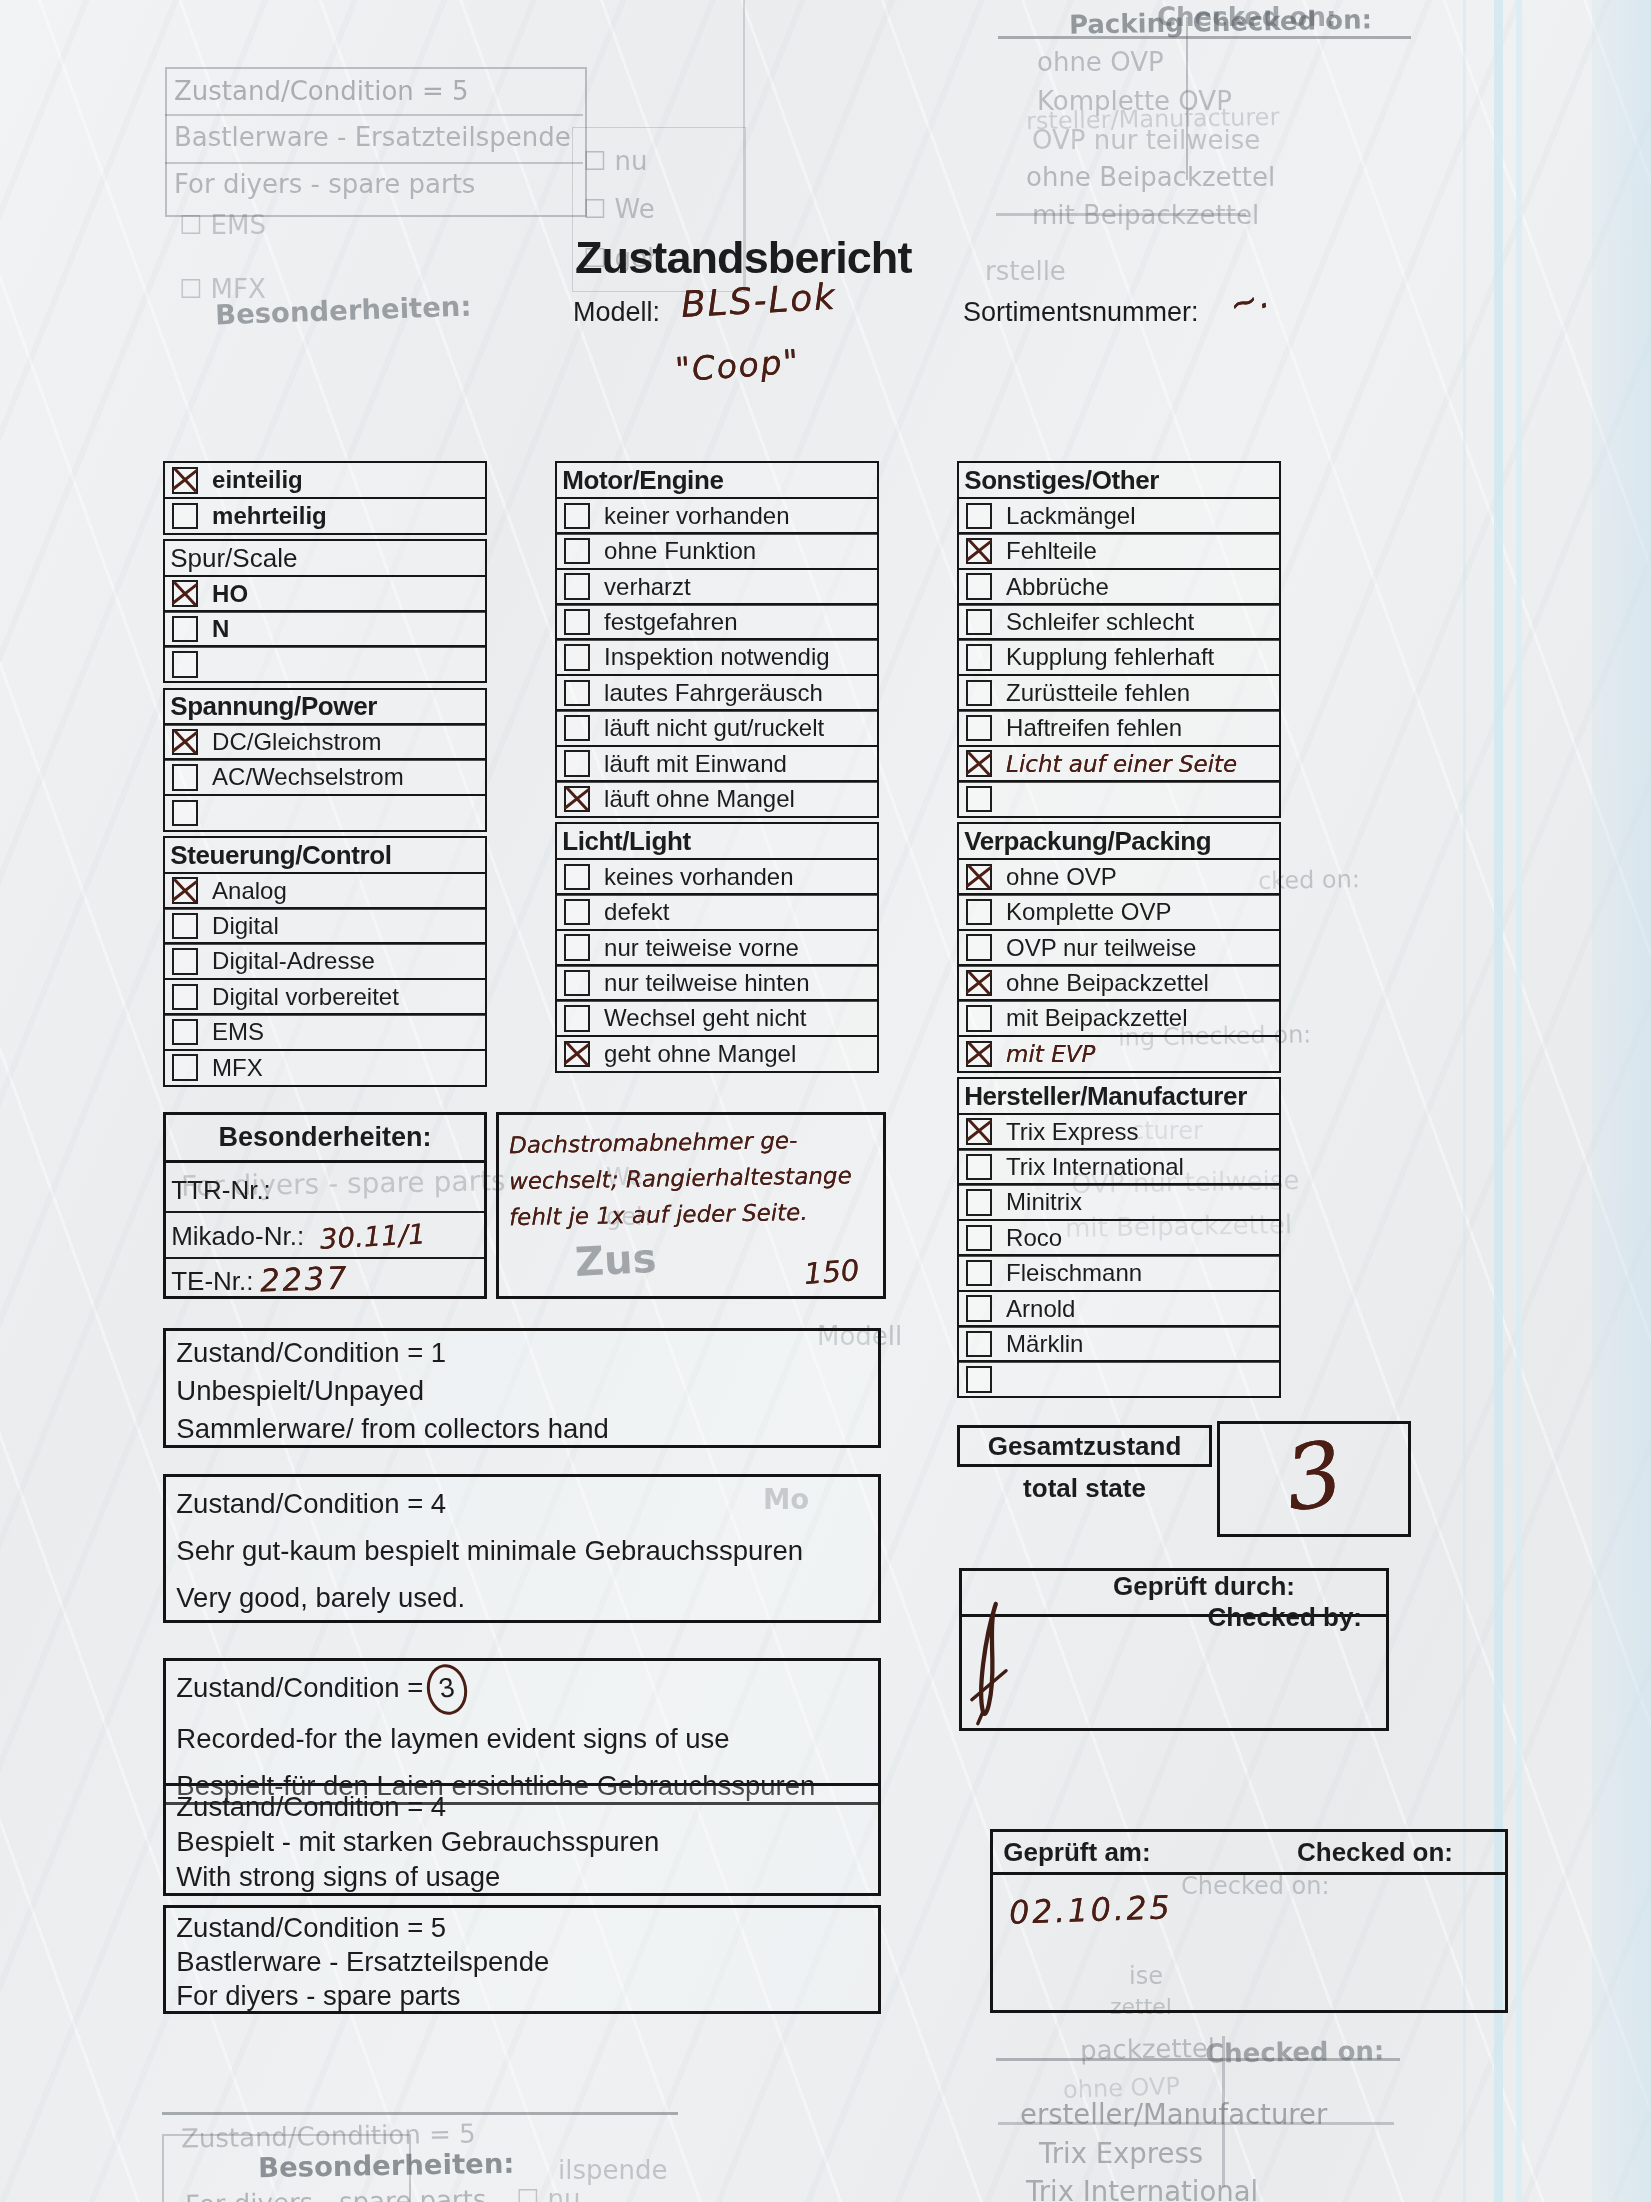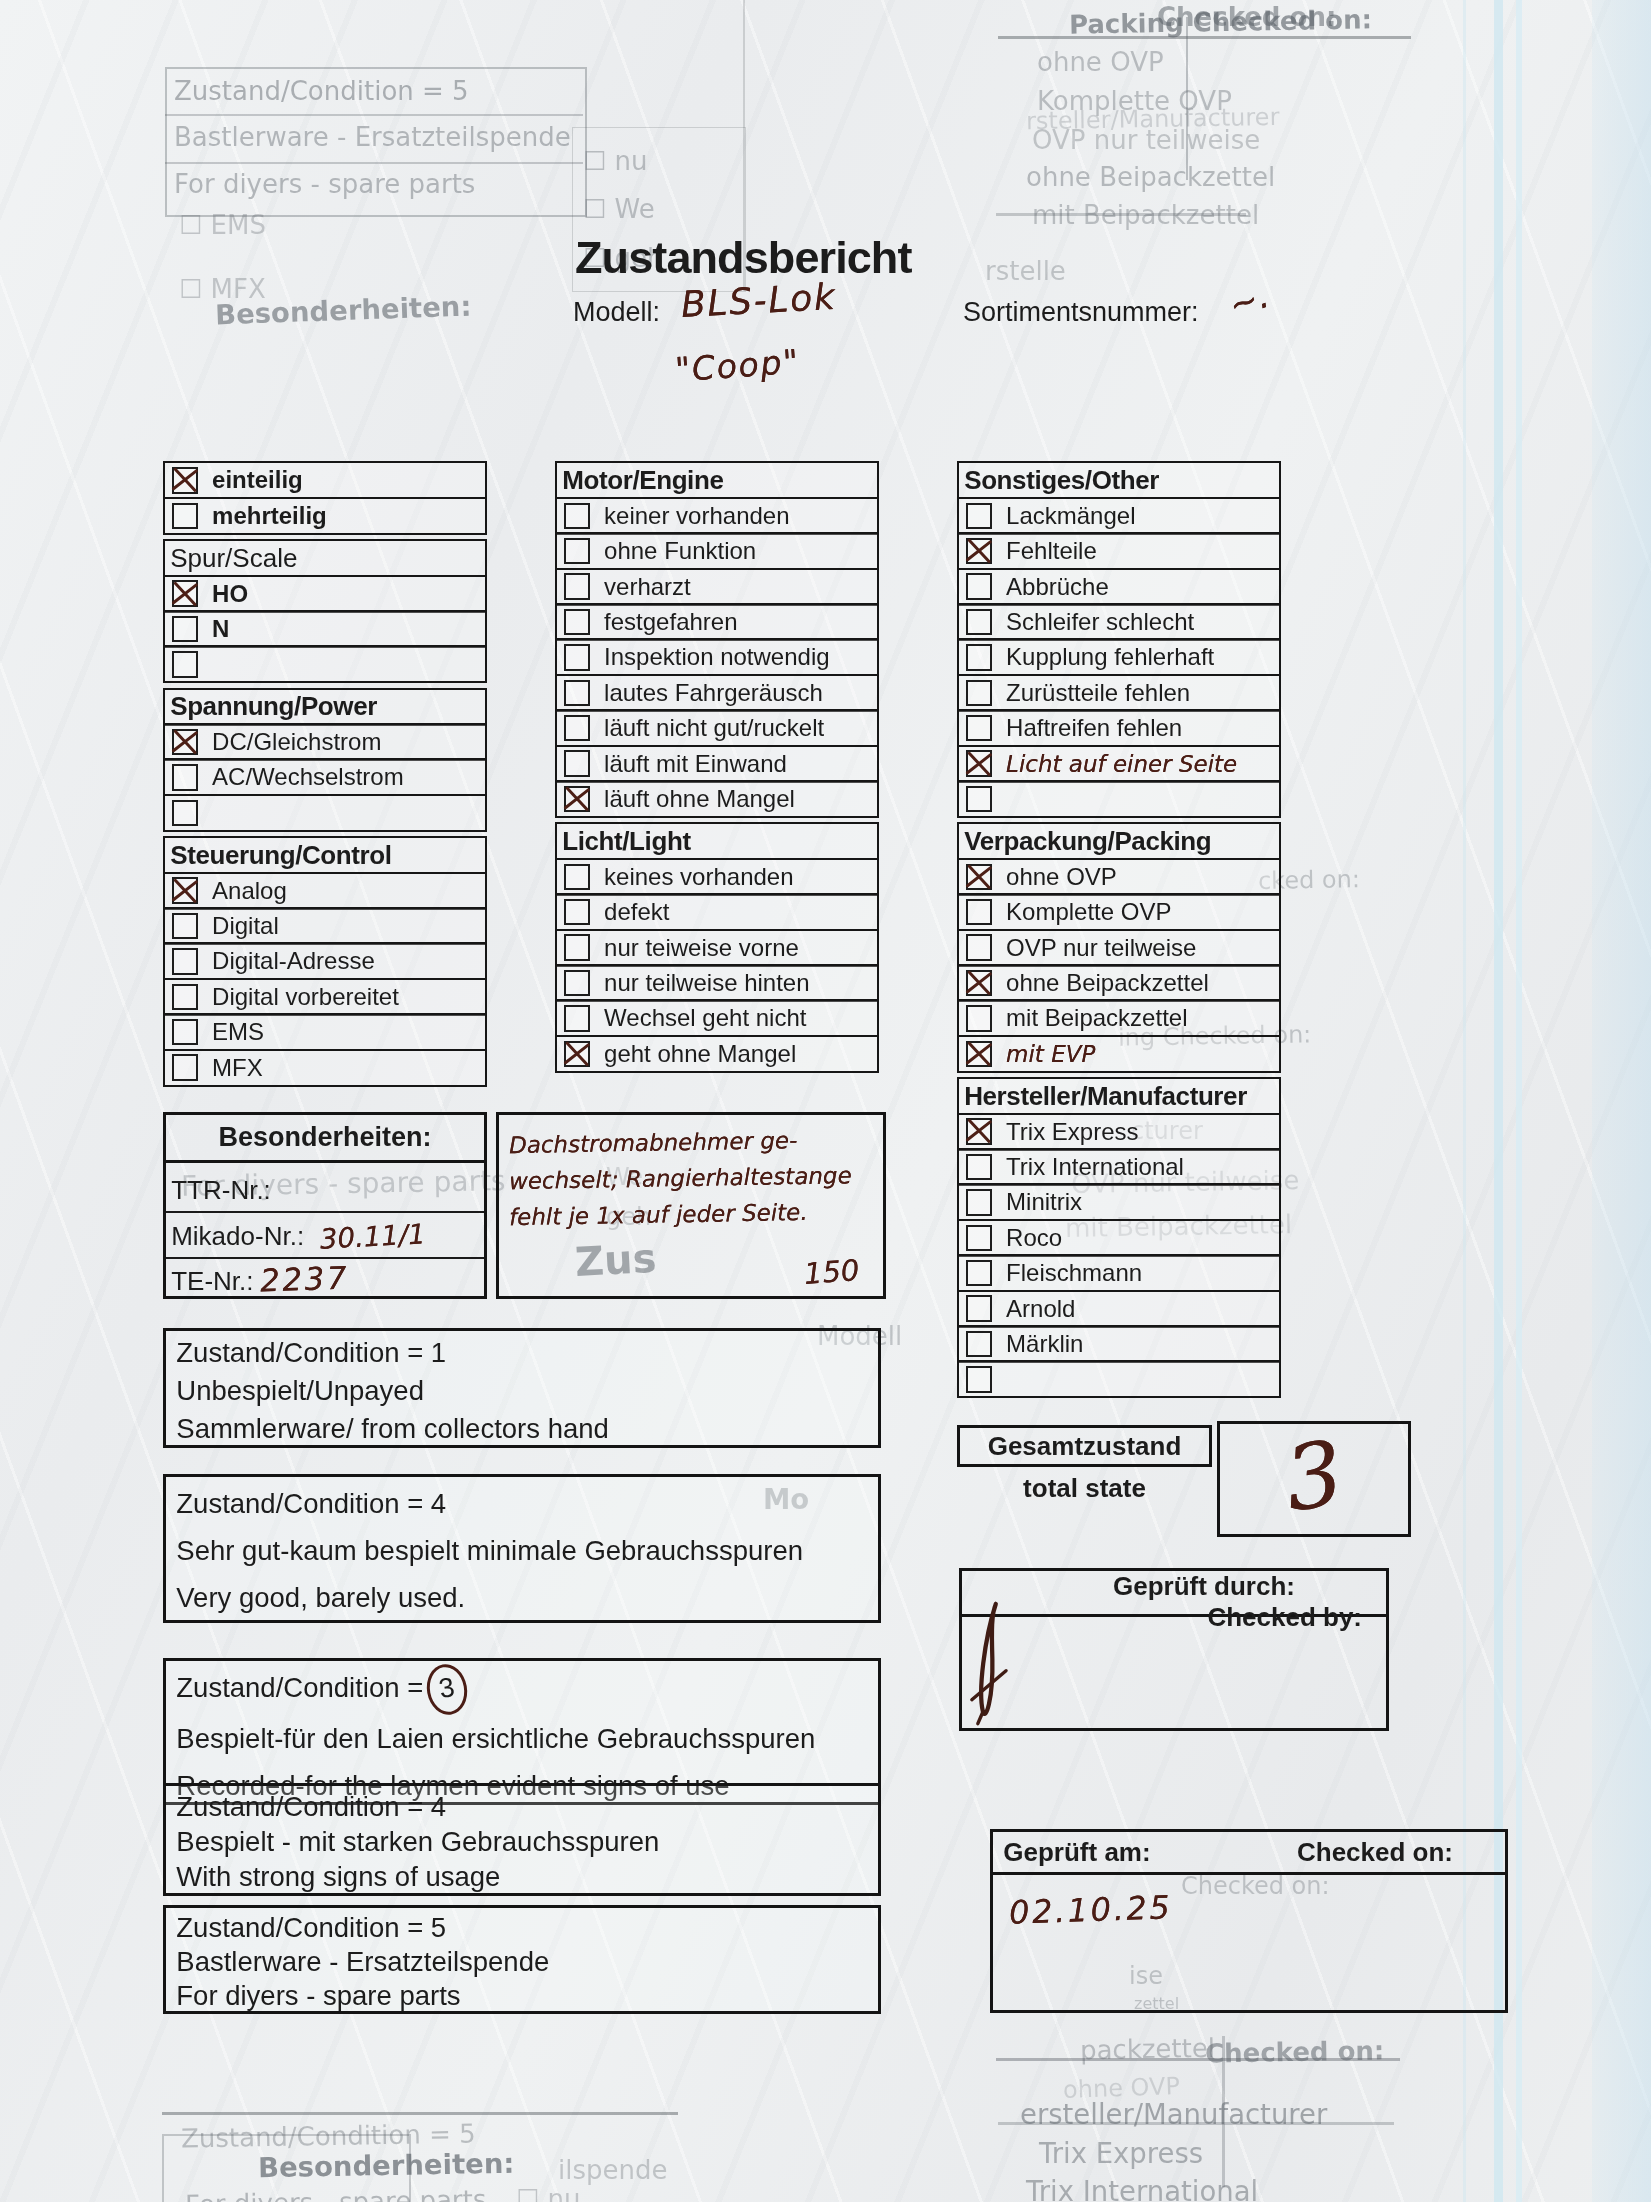--- a/index.html
+++ b/index.html
@@ -105,21 +105,21 @@
       <span class="ghost" style="left: 1071px; top: 1167px; font-size: 26px; opacity: 0.2; transform: rotate(-1deg);">OVP nur teilweise</span>
       <span class="ghost" style="left: 1065px; top: 1211px; font-size: 26px; opacity: 0.2; transform: rotate(-1deg);">mit Beipackzettel</span>
       <span class="ghost" style="left: 181px; top: 1167px; font-size: 28px; opacity: 0.28; transform: rotate(-1deg);">For diyers - spare parts</span>
       <span class="ghost" style="left: 575px; top: 1237px; font-size: 40px; opacity: 0.5; font-weight: bold; transform: rotate(-3deg);">Zus</span>
       <span class="ghost" style="left: 606px; top: 1203px; font-size: 24px; opacity: 0.25;">geh</span>
       <span class="ghost" style="left: 606px; top: 1163px; font-size: 24px; opacity: 0.2;">We</span>
       <span class="ghost" style="left: 817px; top: 1321px; font-size: 26px; opacity: 0.3;">Modell</span>
       <span class="ghost" style="left: 763px; top: 1483px; font-size: 27.5px; opacity: 0.35; font-weight: bold;">Mo</span>
       <span class="ghost" style="left: 1181px; top: 1872px; font-size: 24px; opacity: 0.3;">Checked on:</span>
       <span class="ghost" style="left: 1129px; top: 1962px; font-size: 24px; opacity: 0.3;">ise</span>
-      <span class="ghost" style="left: 1134px; top: 1994px; font-size: 16px; opacity: 0.3;">zettel</span>
+      <span class="ghost" style="left: 1110px; top: 1994px; font-size: 22px; opacity: 0.3;">zettel</span>
       <span class="ghost" style="left: 181px; top: 2121px; font-size: 26px; opacity: 0.35; transform: rotate(-1deg);">Zustand/Condition = 5</span>
       <span class="ghost" style="left: 258px; top: 2149px; font-size: 27.5px; opacity: 0.65; font-weight: bold; transform: rotate(-1deg);">Besonderheiten:</span>
       <span class="ghost" style="left: 558px; top: 2155px; font-size: 26px; opacity: 0.3;">ilspende</span>
       <span class="ghost" style="left: 185px; top: 2187px; font-size: 26px; opacity: 0.4; transform: rotate(-1deg);">For diyers - spare parts</span>
       <span class="ghost" style="left: 516px; top: 2184px; font-size: 26px; opacity: 0.3;">☐ nu</span>
       <span class="ghost" style="left: 1080px; top: 2034px; font-size: 26px; opacity: 0.35; transform: rotate(-1deg);">packzettel</span>
       <span class="ghost" style="left: 1205px; top: 2037px; font-size: 26px; opacity: 0.5; font-weight: bold; transform: rotate(-1deg);">Checked on:</span>
       <span class="ghost" style="left: 1063px; top: 2074px; font-size: 24px; opacity: 0.2; transform: rotate(-2deg);">ohne OVP</span>
       <span class="ghost" style="left: 1020px; top: 2098px; font-size: 27.5px; opacity: 0.5;">ersteller/Manufacturer</span>
       <span class="ghost" style="left: 1039px; top: 2137px; font-size: 27.5px; opacity: 0.45;">Trix Express</span>
@@ -398,22 +398,22 @@
   </div>
   <div class="abs cond" style="top:1474px;height:149px;">
     <div style="line-height:47px;">Zustand/Condition = 4</div>
     <div style="line-height:47px;">Sehr gut-kaum bespielt minimale Gebrauchsspuren</div>
     <div style="line-height:47px;">Very good, barely used.</div>
   </div>
   <div class="abs cond" style="top:1658px;height:147px;">
     <div style="line-height:47px;">
       <span>Zustand/Condition =</span><span class="circle">3</span>
     </div>
+    <div style="line-height:47px;">Recorded-for the laymen evident signs of use</div>
     <div style="line-height:47px;">Bespielt-für den Laien ersichtliche Gebrauchsspuren</div>
-    <div style="line-height:47px;">Recorded-for the laymen evident signs of use</div>
   </div>
   <div class="abs cond" style="top:1783px;height:113px;">
     <div style="line-height:35px;">Zustand/Condition = 4</div>
     <div style="line-height:35px;">Bespielt - mit starken Gebrauchsspuren</div>
     <div style="line-height:35px;">With strong signs of usage</div>
   </div>
   <div class="abs cond" style="top:1905px;height:109px;">
     <div style="line-height:34px;">Zustand/Condition = 5</div>
     <div style="line-height:34px;">Bastlerware - Ersatzteilspende</div>
     <div style="line-height:34px;">For diyers - spare parts</div>

